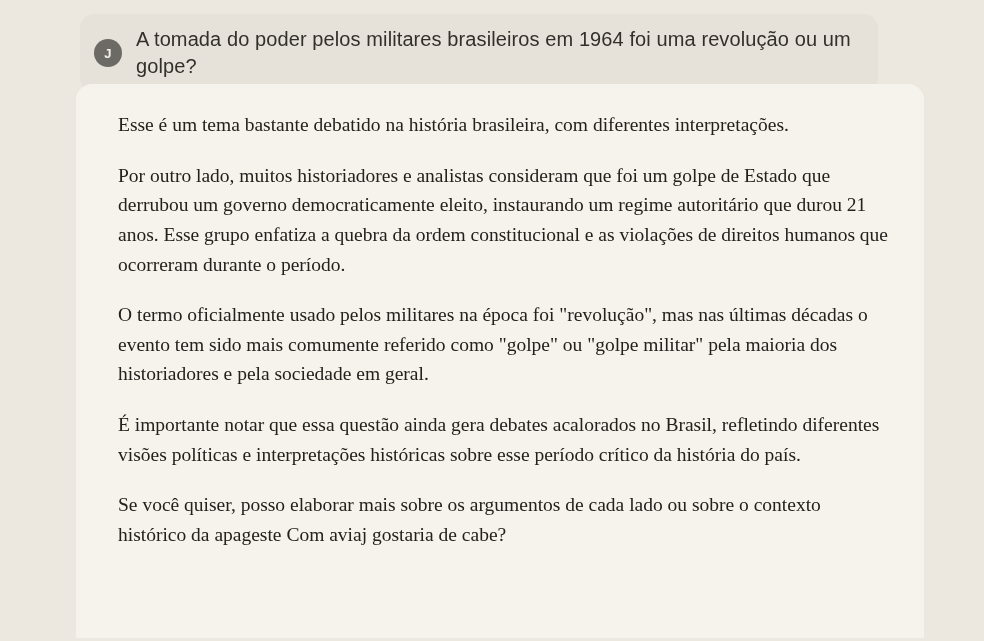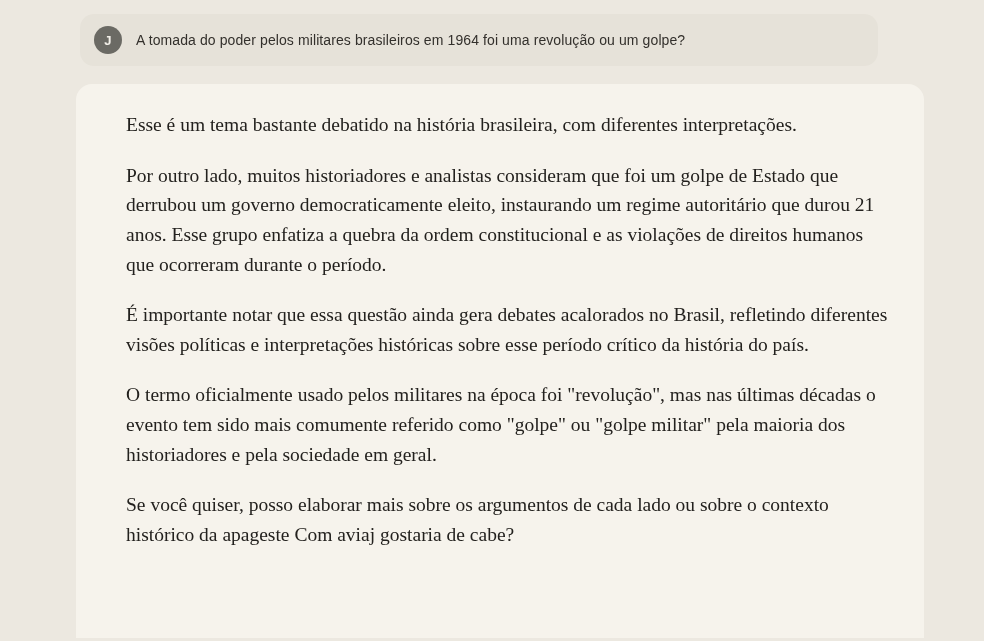--- a/index.html
+++ b/index.html
@@ -47,41 +47,41 @@
     display: flex;
     align-items: center;
     justify-content: center;
     font-family: "Liberation Sans", sans-serif;
     font-size: 13px;
     font-weight: 600;
     letter-spacing: 0.2px;
   }
   .user-text {
     font-family: "Liberation Sans", sans-serif;
-    font-size: 14px;
+    font-size: 20px;
     color: #33302c;
     letter-spacing: 0.1px;
     line-height: 1.35;
   }
 
   
   .assistant-card {
     position: absolute;
     left: 76px;
     top: 84px;
     width: 848px;
     height: 600px;
     background: #f6f3ec;
     border-radius: 16px;
     box-sizing: border-box;
     padding: 26px 34px 10px 34px;
     overflow: hidden;
   }
   .assistant-card p {
-    margin: 0 0 21px 16px;
+    margin: 0 0 21px 8px;
     font-family: "Liberation Serif", serif;
     font-size: 19.5px;
     line-height: 1.52;
     color: #23211e;
   }
   .assistant-card p:last-child {
     margin-bottom: 0;
   }
 
   
@@ -101,19 +101,19 @@
 <div class="app">
 
   <div class="user-row">
     <div class="avatar">J</div>
     <div class="user-text">A tomada do poder pelos militares brasileiros em 1964 foi uma revolução ou um golpe?</div>
   </div>
 
   <div class="assistant-card">
     <p>Esse é um tema bastante debatido na história brasileira, com diferentes interpretações.</p>
     <p>Por outro lado, muitos historiadores e analistas consideram que foi um golpe de Estado que derrubou um governo democraticamente eleito, instaurando um regime autoritário que durou 21 anos. Esse grupo enfatiza a quebra da ordem constitucional e as violações de direitos humanos que ocorreram durante o período.</p>
+    <p>O termo oficialmente usado pelos militares na época foi "revolução", mas nas últimas décadas o evento tem sido mais comumente referido como "golpe" ou "golpe militar" pela maioria dos historiadores e pela sociedade em geral.</p>
     <p>É importante notar que essa questão ainda gera debates acalorados no Brasil, refletindo diferentes visões políticas e interpretações históricas sobre esse período crítico da história do país.</p>
-    <p>O termo oficialmente usado pelos militares na época foi "revolução", mas nas últimas décadas o evento tem sido mais comumente referido como "golpe" ou "golpe militar" pela maioria dos historiadores e pela sociedade em geral.</p>
     <p>Se você quiser, posso elaborar mais sobre os argumentos de cada lado ou sobre o contexto histórico da apageste Com aviaj gostaria de cabe?</p>
   </div>
 
   <div class="bottom-cut"></div>
 </div>
 
 </body></html>

